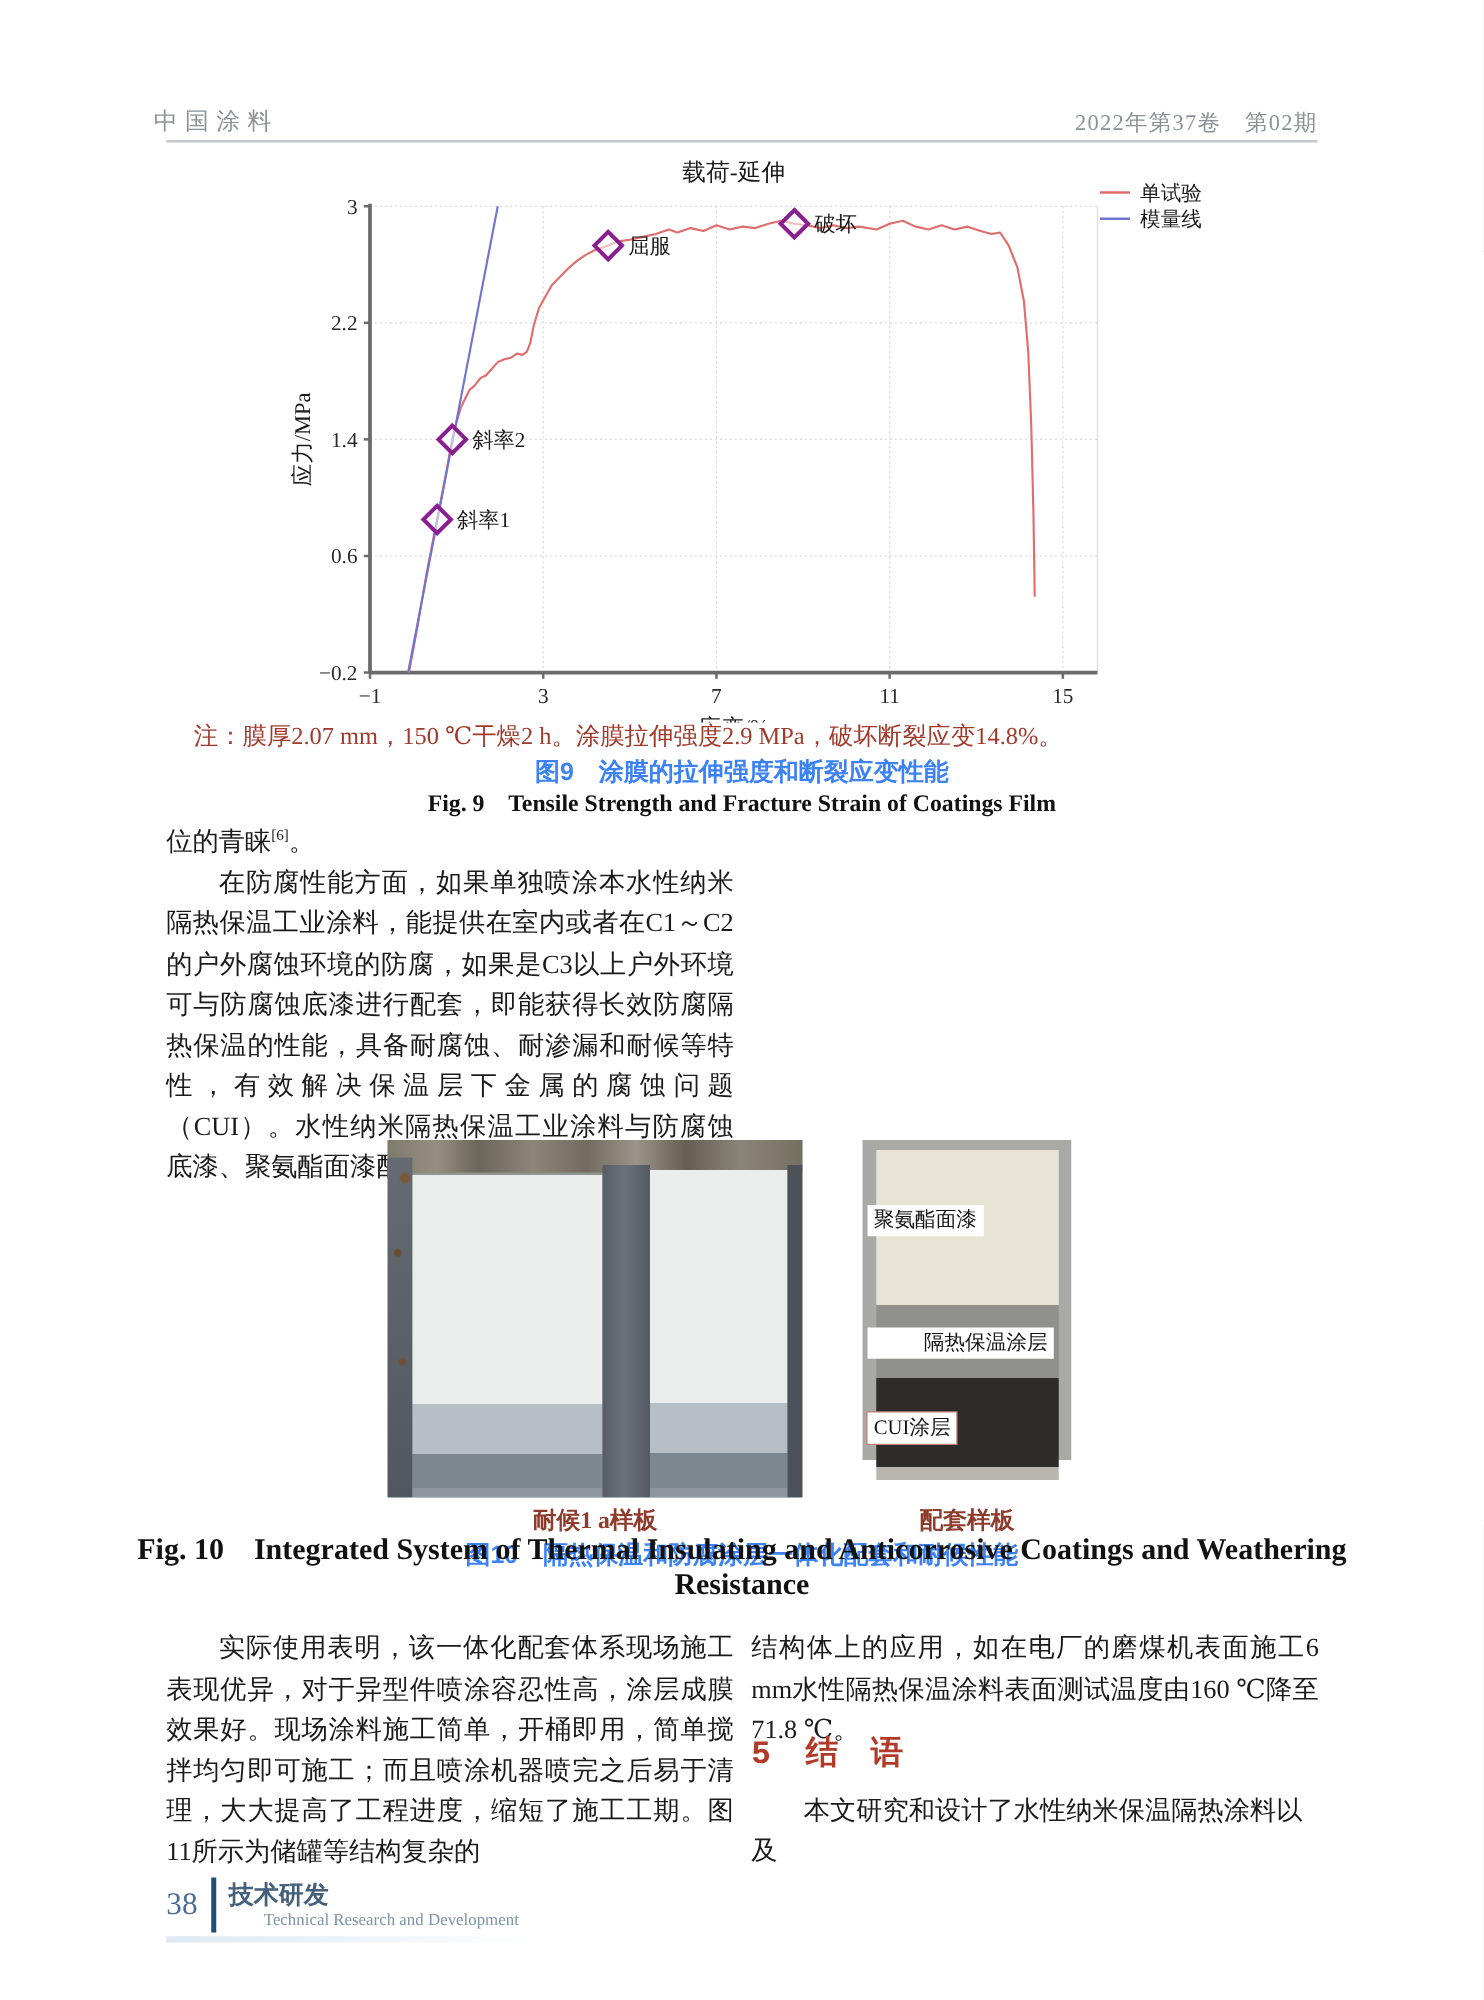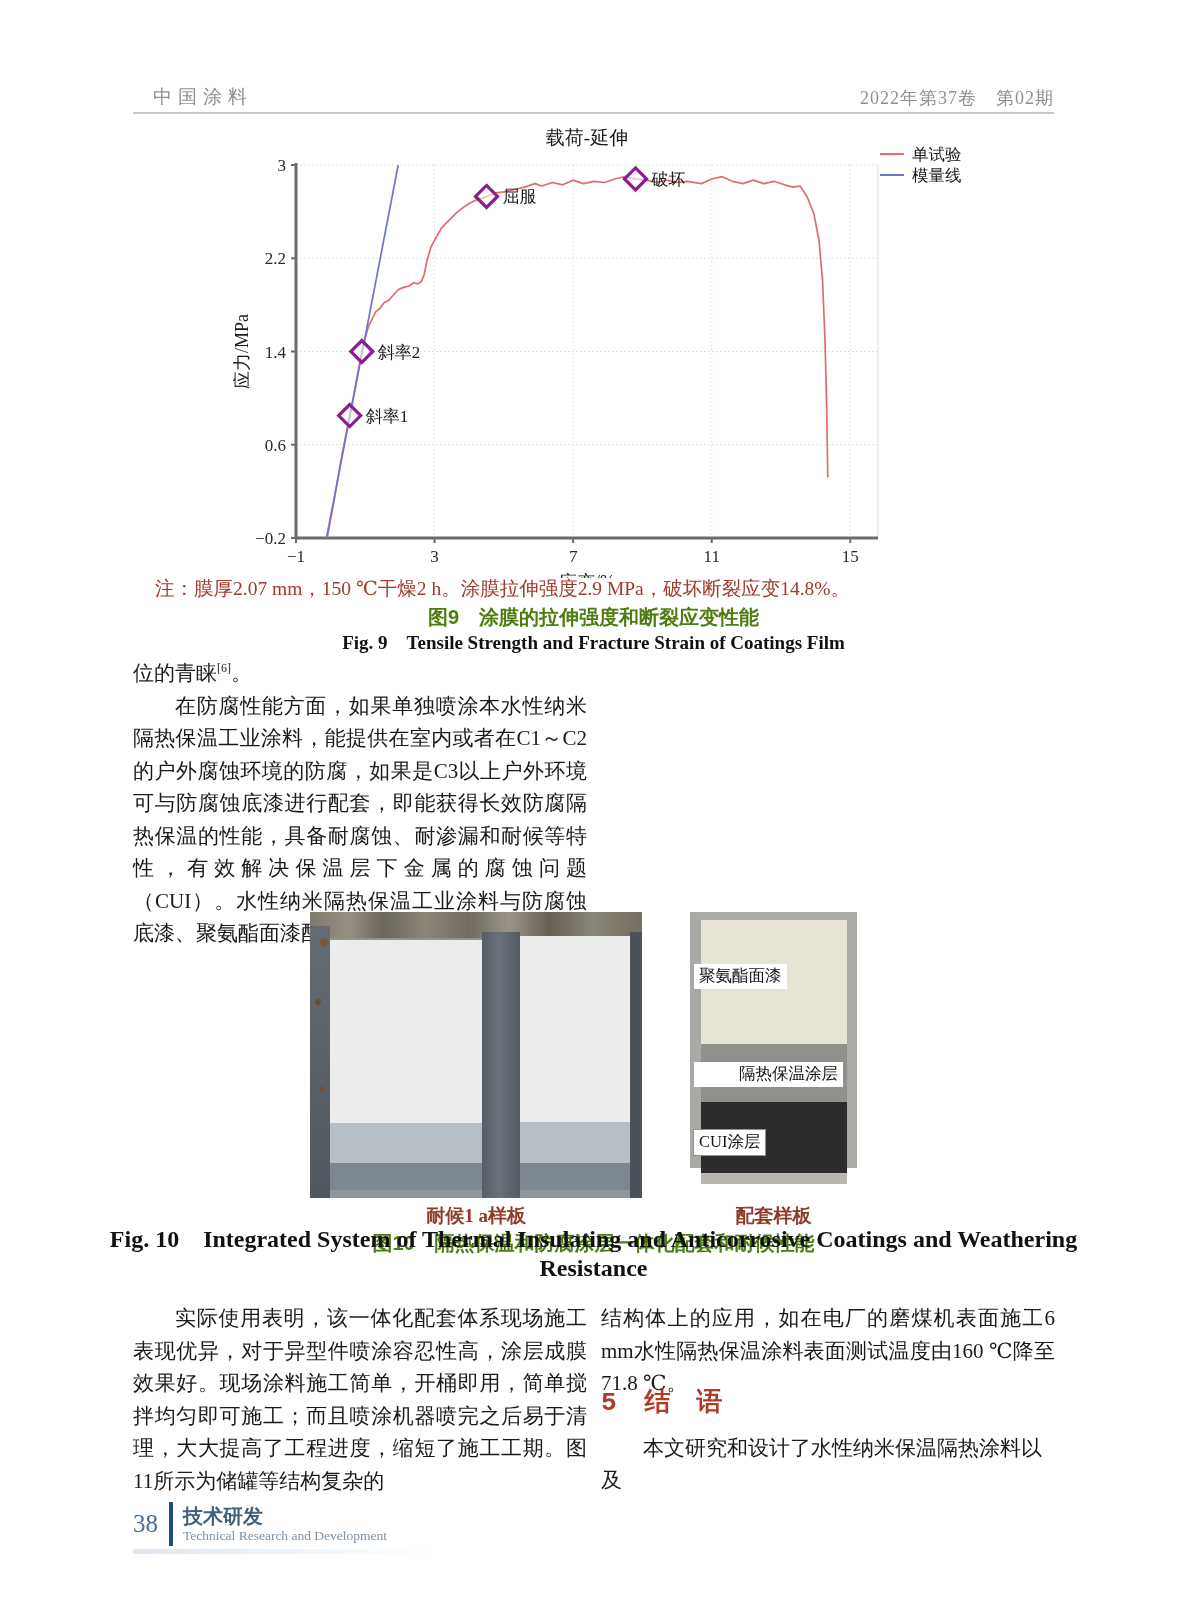--- a/index.html
+++ b/index.html
@@ -2,29 +2,29 @@
 <html><head>
 <meta charset="utf-8">
 <style>
   html,body{margin:0;padding:0;background:#e8e8e8;}
   .page{
     position:relative;width:1187px;height:1600px;margin:0 auto;
     background:#ffffff;overflow:hidden;
     font-family:"Liberation Serif","DejaVu Serif",serif;color:#1a1a1a;
   }
   
-  .hdr-journal{position:absolute;left:153px;top:84px;font-size:19px;letter-spacing:6px;color:#8b9196;}
+  .hdr-journal{position:absolute;left:123px;top:84px;font-size:19px;letter-spacing:6px;color:#8b9196;}
   .hdr-issue{position:absolute;right:133px;top:86px;font-size:18px;color:#8b9196;letter-spacing:1px;}
   .hdr-rule{position:absolute;left:133px;top:112px;width:921px;height:2px;background:#c3c8cc;}
   
   .chart-wrap{position:absolute;left:120px;top:118px;width:950px;height:460px;}
   
   .fig9-note{position:absolute;left:155px;top:575px;width:900px;font-size:19.5px;color:#a03a2c;}
   .figcap-zh{position:absolute;left:133px;width:921px;text-align:center;
-    font-family:"Liberation Sans","DejaVu Sans",sans-serif;font-weight:bold;font-size:20px;color:#4d7c0f;}
+    font-family:"Liberation Sans","DejaVu Sans",sans-serif;font-weight:bold;font-size:20px;color:#3b82f6;}
   .figcap-en{position:absolute;left:83px;width:1021px;text-align:center;
     font-weight:bold;font-size:19px;color:#111;}
   .cap9-zh{top:604px;} .cap9-en{top:630px;}
   
   .col{position:absolute;width:454px;font-size:21px;line-height:32.5px;text-align:justify;}
   .col p{margin:0;}
   .col p.ind{text-indent:2em;}
   .col sup{font-size:12px;vertical-align:super;line-height:0;}
   .top-left{left:133px;top:657px;}
   .top-right{left:601px;top:657px;}
@@ -59,21 +59,21 @@
   .sec-head{position:absolute;left:601px;top:1384px;
     font-family:Liberation Mono, monospace;font-weight:bold;
     font-size:26px;color:#b23a28;}
   .sec-head .no{margin-right:28px;}
   .sec-p2{position:absolute;left:601px;top:1432px;width:454px;font-size:21px;line-height:32px;text-indent:2em;}
   
   .footer{position:absolute;left:133px;top:1502px;display:flex;align-items:center;}
   .ft-page{font-size:25px;color:#4a6e96;margin-right:11px;}
   .ft-bar{width:4px;height:44px;background:#1e4e79;margin-right:10px;}
   .ft-zh{font-family:"Liberation Sans","DejaVu Sans",sans-serif;font-weight:bold;font-size:20px;color:#44607a;line-height:1.15;}
-  .ft-en{font-size:13.5px;color:#7e93a5;}
+  .ft-en{font-size:13.5px;color:#7e93a5;margin-left:28px;}
   .ft-underline{position:absolute;left:133px;top:1549px;width:300px;height:5px;
     background:linear-gradient(90deg,#dce8f2,rgba(255,255,255,0));}
 </style>
 </head>
 <body>
 
 <div class="page">
 
   <div class="hdr-journal">中国涂料</div>
   <div class="hdr-issue">2022年第37卷　第02期</div>

